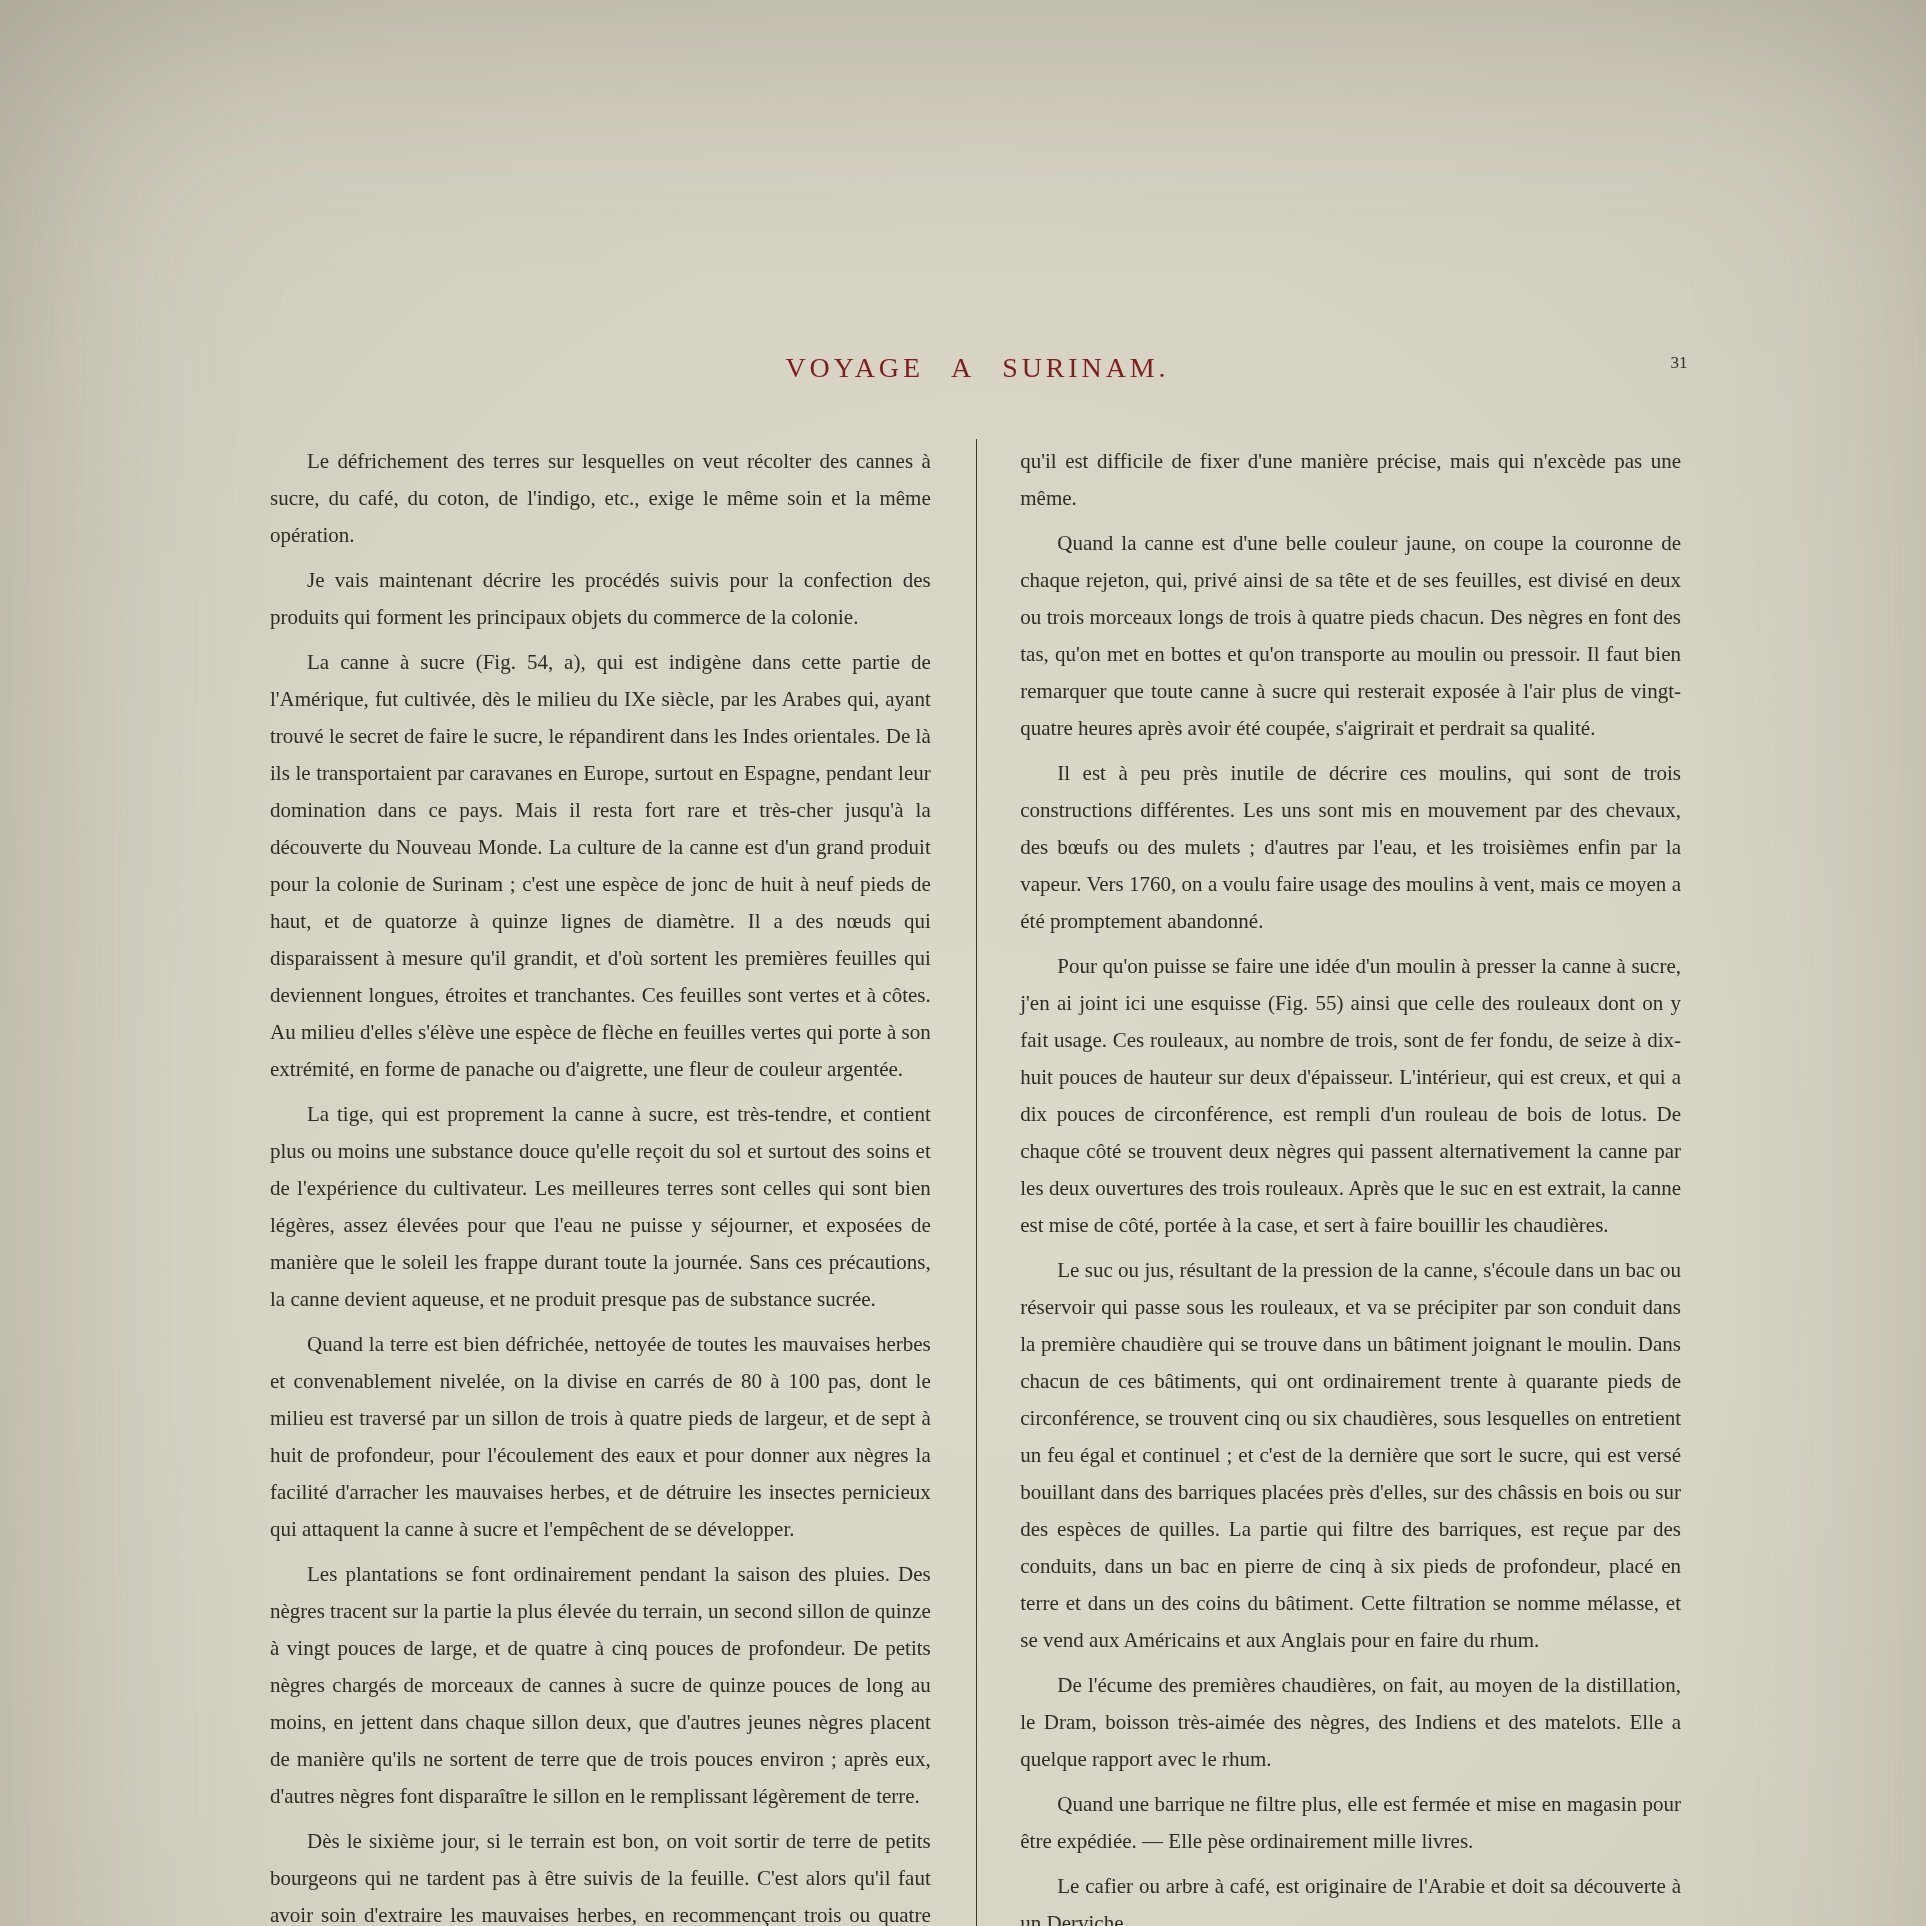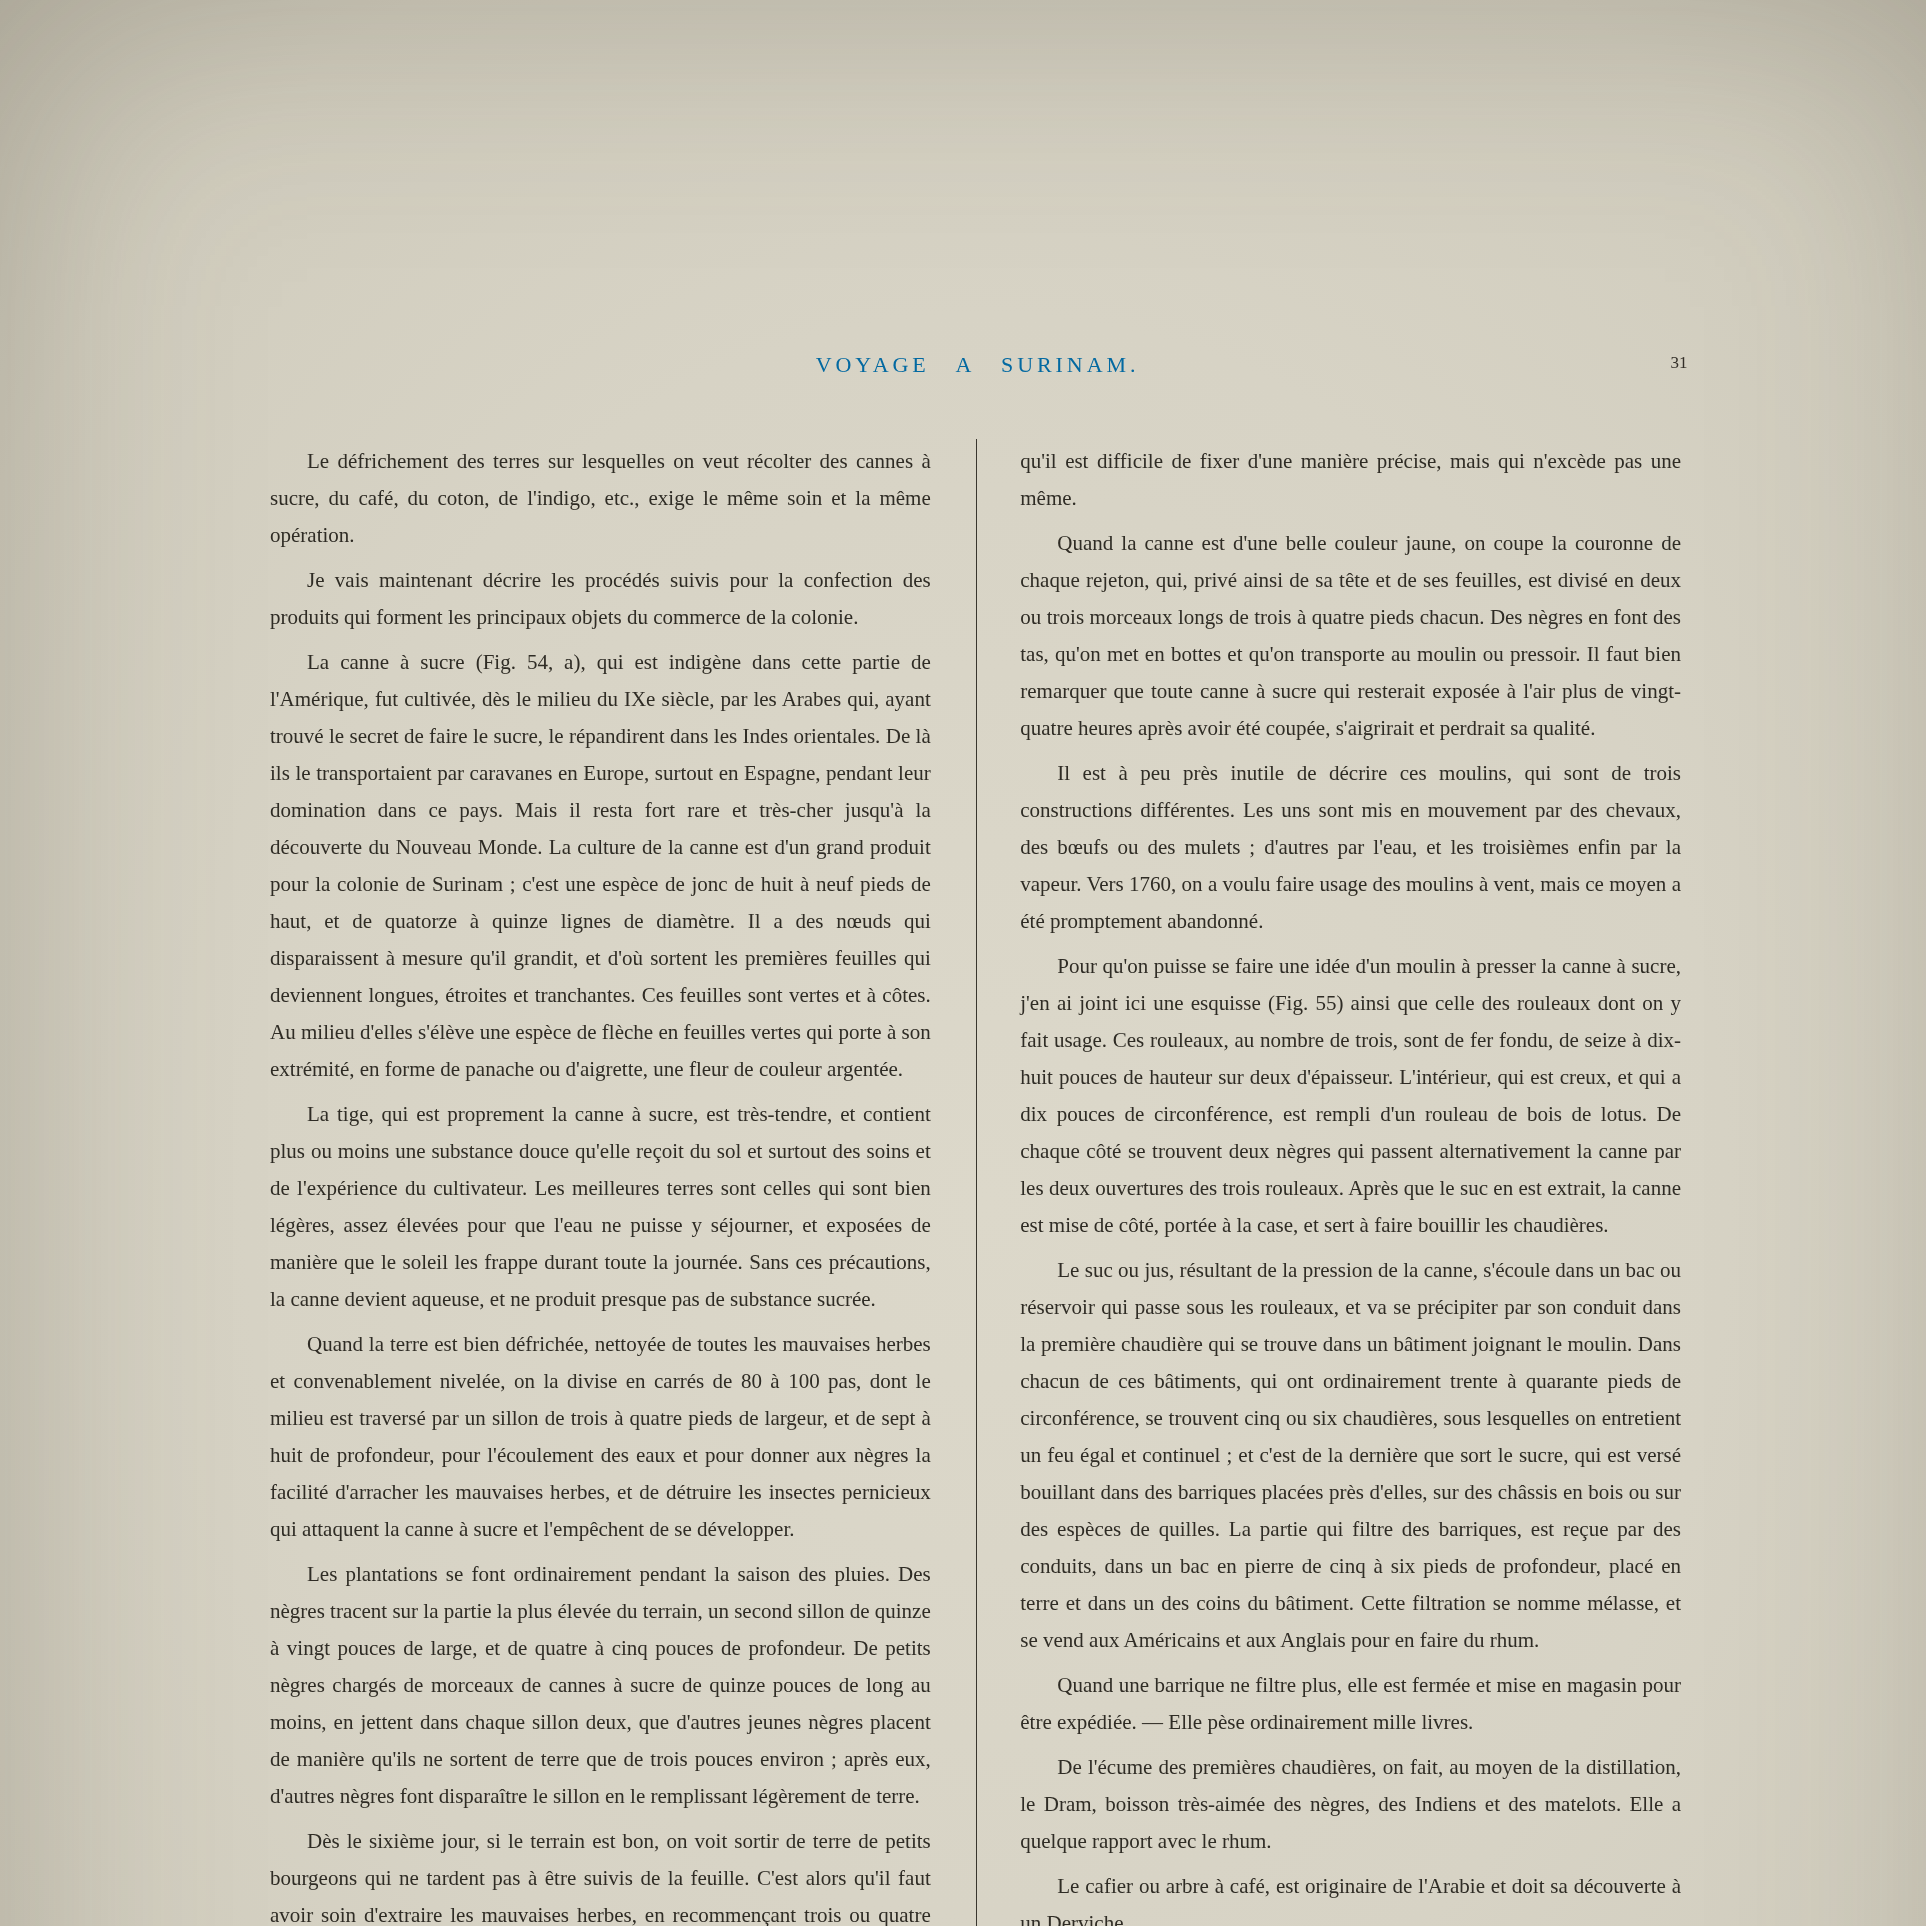--- a/index.html
+++ b/index.html
@@ -29,24 +29,24 @@
   }
   .header {
     position: relative;
     height: 54px;
     margin-bottom: 29px;
   }
   .title {
     position: absolute;
     left: 4px; right: 0;
     text-align: center;
-    font-size: 22px;
+    font-size: 28px;
     letter-spacing: 3.9px;
     word-spacing: 17.7px;
-    color: #0369a1;
+    color: #7f1d1d;
     white-space: nowrap;
   }
   .pagenum {
     position: absolute;
     right: 1.5px;
     top: 0.8px;
     font-size: 17px;
     color: #332f28;
   }
   .cols { display: flex; align-items: stretch; }
@@ -89,21 +89,21 @@
       </div>
 
     <div class="divider"></div>
 
     <div class="col">
         <p class="para no-indent">qu'il est difficile de fixer d'une manière précise, mais qui n'excède pas une même.</p>
         <p class="para">Quand la canne est d'une belle couleur jaune, on coupe la couronne de chaque rejeton, qui, privé ainsi de sa tête et de ses feuilles, est divisé en deux ou trois morceaux longs de trois à quatre pieds chacun. Des nègres en font des tas, qu'on met en bottes et qu'on transporte au moulin ou pressoir. Il faut bien remarquer que toute canne à sucre qui resterait exposée à l'air plus de vingt-quatre heures après avoir été coupée, s'aigrirait et perdrait sa qualité.</p>
         <p class="para">Il est à peu près inutile de décrire ces moulins, qui sont de trois constructions différentes. Les uns sont mis en mouvement par des chevaux, des bœufs ou des mulets ; d'autres par l'eau, et les troisièmes enfin par la vapeur. Vers 1760, on a voulu faire usage des moulins à vent, mais ce moyen a été promptement abandonné.</p>
         <p class="para">Pour qu'on puisse se faire une idée d'un moulin à presser la canne à sucre, j'en ai joint ici une esquisse (Fig. 55) ainsi que celle des rouleaux dont on y fait usage. Ces rouleaux, au nombre de trois, sont de fer fondu, de seize à dix-huit pouces de hauteur sur deux d'épaisseur. L'intérieur, qui est creux, et qui a dix pouces de circonférence, est rempli d'un rouleau de bois de lotus. De chaque côté se trouvent deux nègres qui passent alternativement la canne par les deux ouvertures des trois rouleaux. Après que le suc en est extrait, la canne est mise de côté, portée à la case, et sert à faire bouillir les chaudières.</p>
         <p class="para">Le suc ou jus, résultant de la pression de la canne, s'écoule dans un bac ou réservoir qui passe sous les rouleaux, et va se précipiter par son conduit dans la première chaudière qui se trouve dans un bâtiment joignant le moulin. Dans chacun de ces bâtiments, qui ont ordinairement trente à quarante pieds de circonférence, se trouvent cinq ou six chaudières, sous lesquelles on entretient un feu égal et continuel ; et c'est de la dernière que sort le sucre, qui est versé bouillant dans des barriques placées près d'elles, sur des châssis en bois ou sur des espèces de quilles. La partie qui filtre des barriques, est reçue par des conduits, dans un bac en pierre de cinq à six pieds de profondeur, placé en terre et dans un des coins du bâtiment. Cette filtration se nomme mélasse, et se vend aux Américains et aux Anglais pour en faire du rhum.</p>
+        <p class="para">De l'écume des premières chaudières, on fait, au moyen de la distillation, le Dram, boisson très-aimée des nègres, des Indiens et des matelots. Elle a quelque rapport avec le rhum.</p>
         <p class="para">Quand une barrique ne filtre plus, elle est fermée et mise en magasin pour être expédiée. — Elle pèse ordinairement mille livres.</p>
-        <p class="para">De l'écume des premières chaudières, on fait, au moyen de la distillation, le Dram, boisson très-aimée des nègres, des Indiens et des matelots. Elle a quelque rapport avec le rhum.</p>
         <p class="para">Le cafier ou arbre à café, est originaire de l'Arabie et doit sa découverte à un Derviche.</p>
         <p class="para">Les vertus et la saveur de la liqueur produite par sa fève ou semence, en ont fait un besoin pour tous les peuples. Ces avantages décidèrent les nouveaux planteurs à en introduire la culture dans les deux Indes, et déterminèrent, à ce que l'on assure,</p>
       </div>
   </div>
 
 </div>
 
 
 </body></html>

